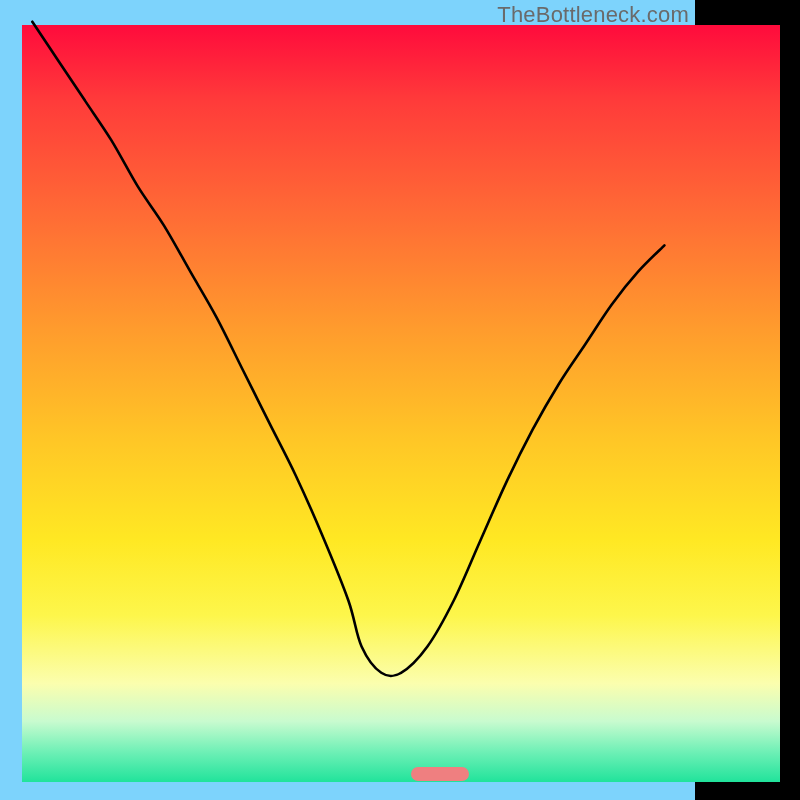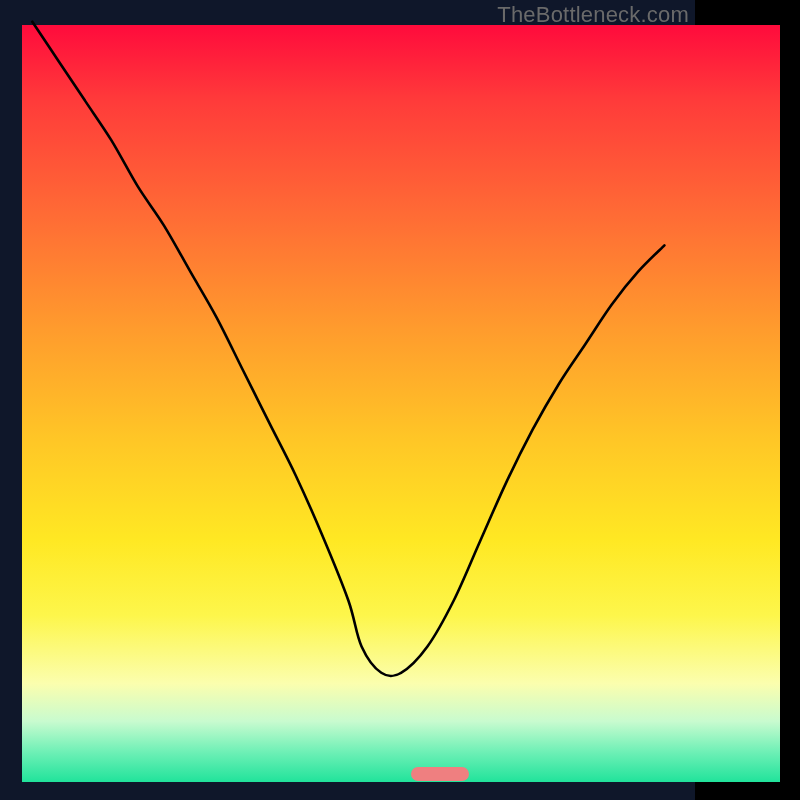--- a/index.html
+++ b/index.html
@@ -7,21 +7,21 @@
     padding: 0;
     width: 800px;
     height: 800px;
     background: #000000;
     overflow: hidden;
   }
   .stage {
     position: relative;
     width: 695px;
     height: 800px;
-    background: #0f172a;
+    background: #7dd3fc;
   }
   .plot-area {
     position: absolute;
     background: linear-gradient(to bottom,
       #ff0b3c 0%,
       #ff3b3a 10%,
       #ff6b35 25%,
       #ff9b2d 40%,
       #ffc726 55%,
       #ffe823 68%,

